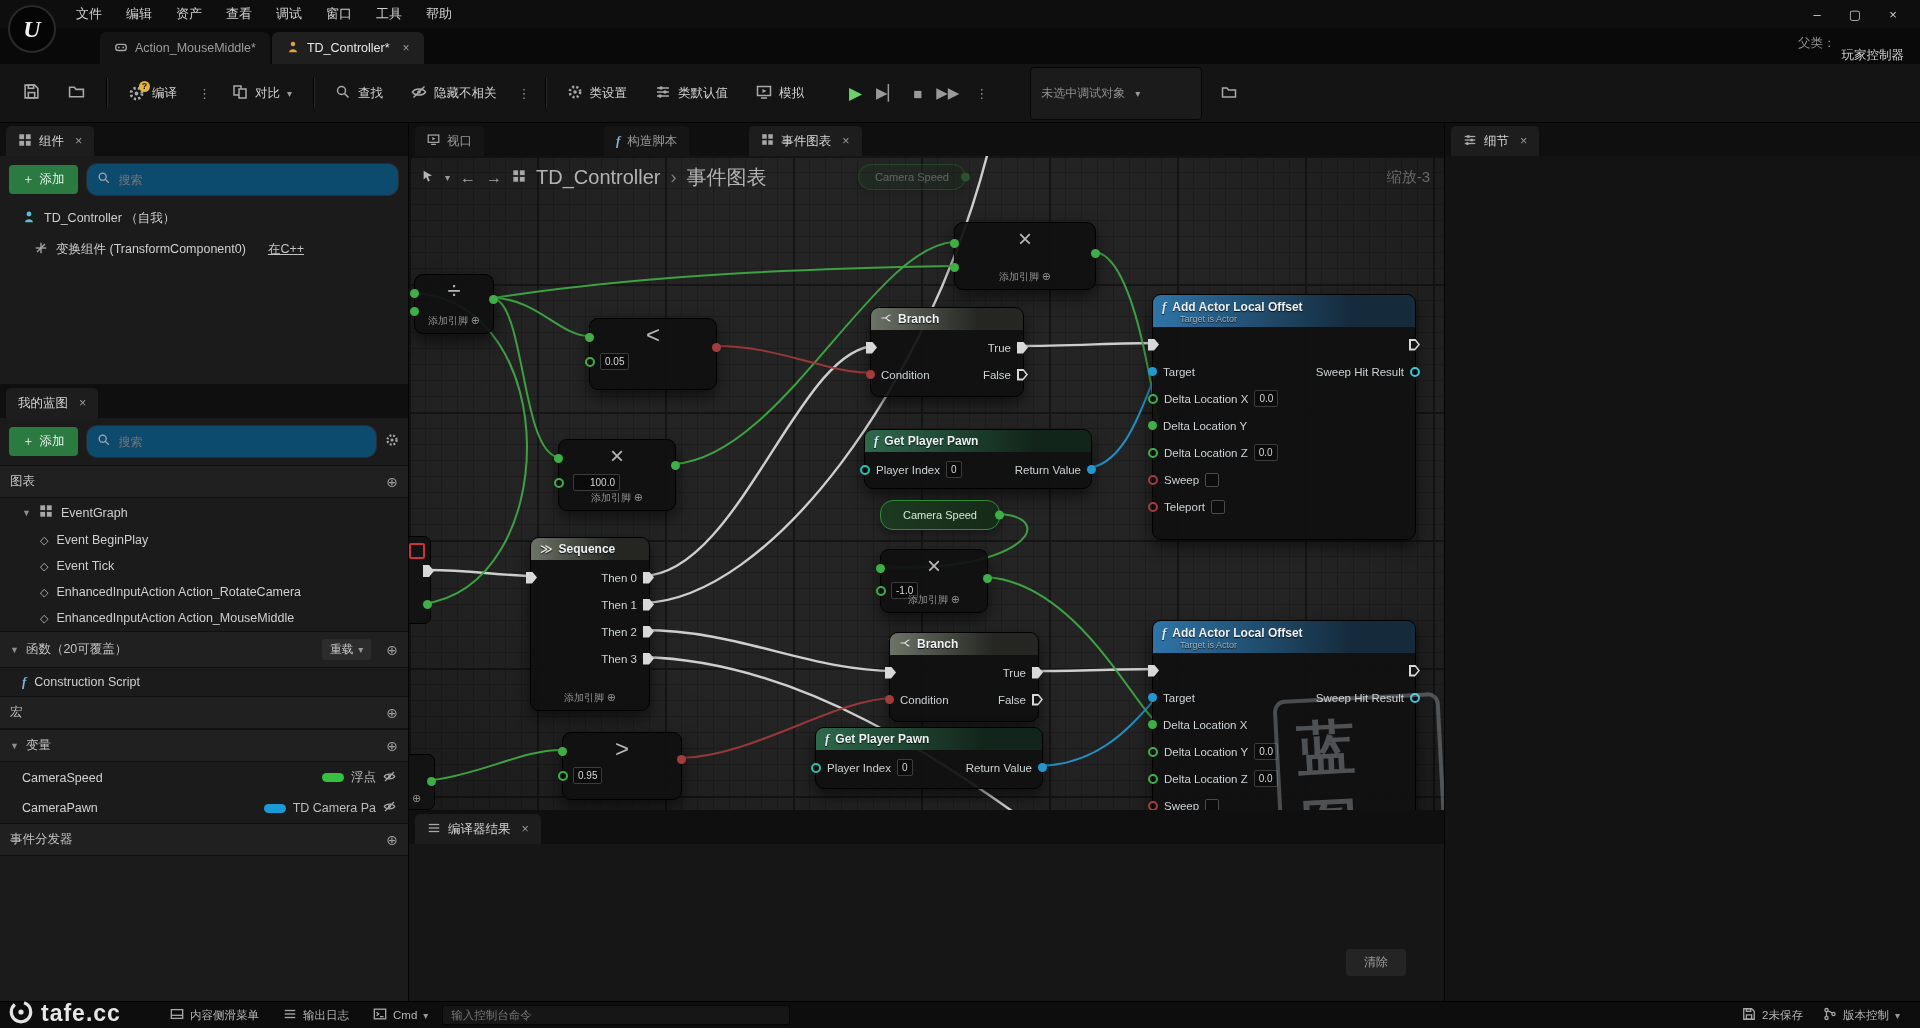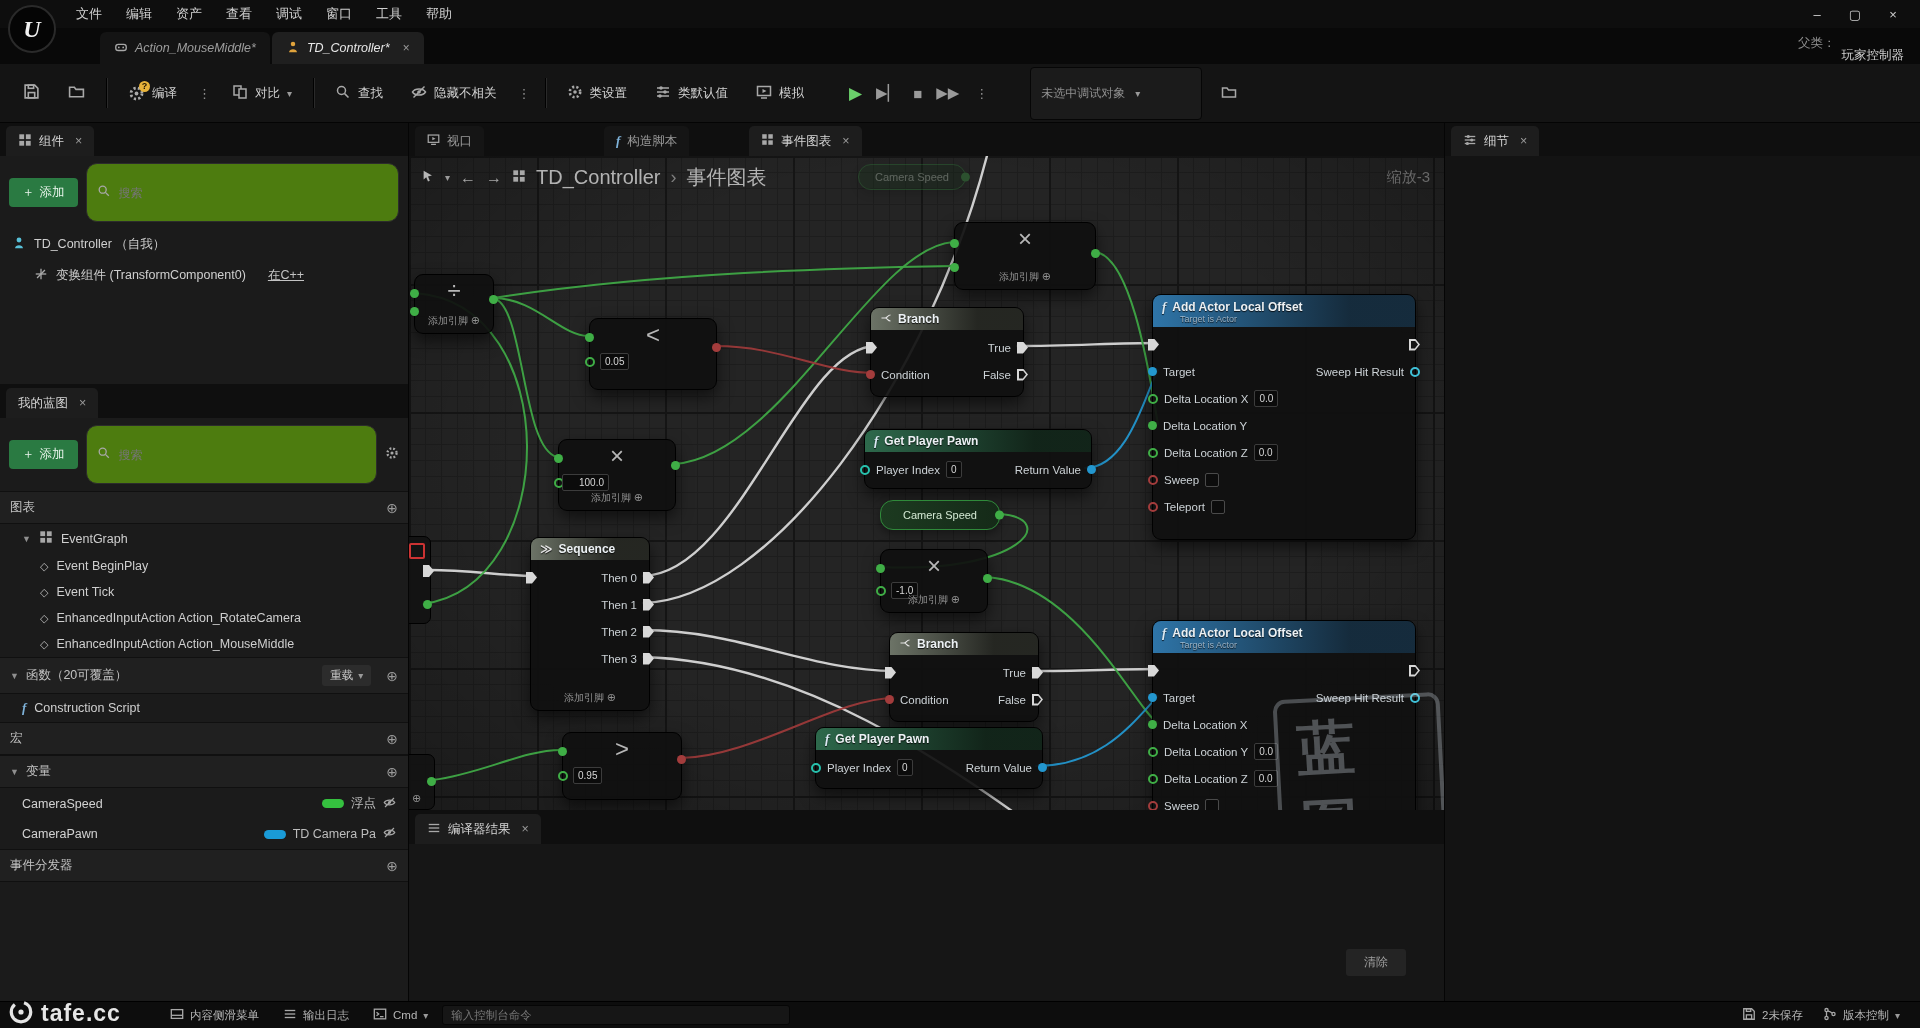--- a/index.html
+++ b/index.html
@@ -9,21 +9,21 @@
   .row{display:flex;align-items:center;}
 
   
   #menubar{position:absolute;left:0;top:0;right:0;height:28px;background:#0e0e0e;display:flex;align-items:center;padding-left:64px;gap:2px;z-index:50;}
   .menu-item{padding:4px 12px;color:#cfcfcf;font-size:13px;cursor:default;}
   #win-controls{margin-left:auto;display:flex;gap:4px;padding-right:10px;}
   .winbtn{width:34px;height:22px;display:flex;align-items:center;justify-content:center;color:#cfcfcf;font-size:13px;}
   #ue-logo{position:absolute;left:8px;top:5px;width:44px;height:44px;border-radius:50%;background:#050505;border:2px solid #2a2a2a;z-index:60;display:flex;align-items:center;justify-content:center;color:#f2f2f2;font-size:24px;font-weight:bold;font-family:"Liberation Serif",serif;font-style:italic;}
 
   #tabbar{position:absolute;left:0;top:28px;right:0;height:36px;background:#090909;display:flex;align-items:flex-end;padding-left:100px;z-index:40;}
-  .asset-tab{height:32px;display:flex;align-items:center;gap:7px;padding:0 14px;background:#141414;color:#9d9d9d;border-radius:6px 6px 0 0;margin-right:2px;font-size:12.5px;font-style:italic;}
+  .asset-tab{height:32px;display:flex;align-items:center;gap:7px;padding:0 14px;background:#141414;color:#9d9d9d;border-radius:6px 6px 0 0;margin-right:2px;font-size:12.5px;}
   .asset-tab.active{background:#1f1f1f;color:#e8e8e8;}
   .asset-tab .tclose{color:#9a9a9a;font-size:12px;margin-left:6px;}
   #parent-class{margin-left:auto;padding-right:16px;font-size:12.5px;color:#8f8f8f;display:flex;gap:6px;align-items:center;}
   #parent-class .pcv{color:#d0d0d0;margin-top:24px;}
 
   #toolbar{position:absolute;left:0;top:64px;right:0;height:58px;background:#141414;border-bottom:1px solid #040404;display:flex;align-items:center;gap:10px;padding:0 14px;z-index:40;}
   .tbtn{display:flex;align-items:center;gap:7px;padding:7px 9px;border-radius:4px;color:#d2d2d2;font-size:12.5px;white-space:nowrap;}
   .tb-divider{width:1px;height:30px;background:#010101;box-shadow:1px 0 0 #2a2a2a;margin:0 2px;}
   .kebab{color:#8f8f8f;font-size:13px;padding:0 2px;}
   .caret{color:#9a9a9a;font-size:10px;}
@@ -38,23 +38,23 @@
   .paneltabs{height:34px;background:#0f0f0f;display:flex;align-items:flex-end;padding-left:6px;flex:none;}
   .ptab{height:30px;display:flex;align-items:center;gap:7px;background:#1d1d1d;color:#d6d6d6;padding:0 12px;border-radius:5px 5px 0 0;font-size:12.5px;}
   .ptab.dim{background:#151515;color:#9a9a9a;}
   .ptab .tclose{color:#9a9a9a;margin-left:4px;}
 
   
   #left-col{width:408px;flex:none;display:flex;flex-direction:column;background:#161616;border-right:1px solid #050505;}
   .panel-body{background:#1b1b1b;flex:1;overflow:hidden;}
   .addsearch{display:flex;align-items:center;gap:8px;padding:7px 9px;}
   .add-btn{display:flex;align-items:center;gap:5px;background:#2a7a42;color:#eaf5ec;font-size:12.5px;padding:6px 13px;border-radius:4px;}
-  .searchbox{flex:1;display:flex;align-items:center;gap:6px;background:#4d7c0f;border:1px solid #2c2c2c;border-radius:11px;padding:20px 10px;}
+  .searchbox{flex:1;display:flex;align-items:center;gap:6px;background:#0c4a6e;border:1px solid #2c2c2c;border-radius:11px;padding:7px 10px;}
   .searchbox input{background:transparent;border:0;outline:0;color:#cfcfcf;font-size:12px;width:100%;font-family:inherit;}
-  .tree-row{display:flex;align-items:center;gap:8px;padding:7px 12px;font-size:12.5px;color:#cfcfcf;}
+  .tree-row{display:flex;align-items:center;gap:8px;padding:7px 22px;font-size:12.5px;color:#cfcfcf;}
   .tree-row.indent{padding-left:34px;}
   .cpp-link{color:#c3c3c3;text-decoration:underline;margin-left:14px;}
   .sec-head{display:flex;align-items:center;gap:7px;background:#202020;border-top:1px solid #101010;border-bottom:1px solid #101010;padding:7px 10px;color:#c3c3c3;font-size:12.5px;}
   .sec-head .plus{margin-left:auto;color:#9a9a9a;font-size:14px;}
   .twisty{color:#8f8f8f;font-size:9px;}
   .bp-row{display:flex;align-items:center;gap:8px;padding:6px 10px 6px 22px;font-size:12.5px;color:#cfcfcf;white-space:nowrap;overflow:hidden;}
   .bp-row.child{padding-left:40px;}
   .evt-d{color:#b9b9b9;font-size:11px;}
   .fn-f{font-family:"Liberation Serif",serif;font-style:italic;font-weight:bold;color:#7fb3da;font-size:13px;}
   .var-row{display:flex;align-items:center;padding:7px 12px 7px 22px;font-size:12.5px;color:#d2d2d2;}
@@ -534,21 +534,21 @@
             <div class="msym">&lt;</div>
             <span class="dpin pf mpin" style="color: rgb(63, 174, 70); left: -5px; top: 14px;"></span>
             <span class="dpin ph mpin" style="color: rgb(63, 174, 70); left: -5px; top: 38px;"></span>
             <span class="valbox mpin" style="left: 10px; top: 34px;">0.05</span>
             <span class="dpin pf mpin" style="color: rgb(163, 60, 60); right: -5px; top: 24px;"></span>
           </div>
           <div class="node" style="left:149px;top:283px;width:116px;height:70px;">
             <div class="msym">×</div>
             <span class="dpin pf mpin" style="color: rgb(63, 174, 70); left: -5px; top: 14px;"></span>
             <span class="dpin ph mpin" style="color: rgb(63, 174, 70); left: -5px; top: 38px;"></span>
-            <span class="valbox mpin" style="left: 3px; top: 34px; padding-left: 16px;">100.0</span>
+            <span class="valbox mpin" style="left: 14px; top: 34px; padding-left: 16px;">100.0</span>
             <span class="dpin pf mpin" style="color: rgb(63, 174, 70); right: -5px; top: 21px;"></span>
             <div class="addpin">添加引脚 <span class="plus">⊕</span></div>
           </div>
           <div class="node" style="left:121px;top:381px;width:118px;height:172px;">
             <div class="nhead h-flow">
               <span class="line1">
                 <span class="seqicon">≫</span>
                 <span>Sequence</span>
               </span>
             </div>

